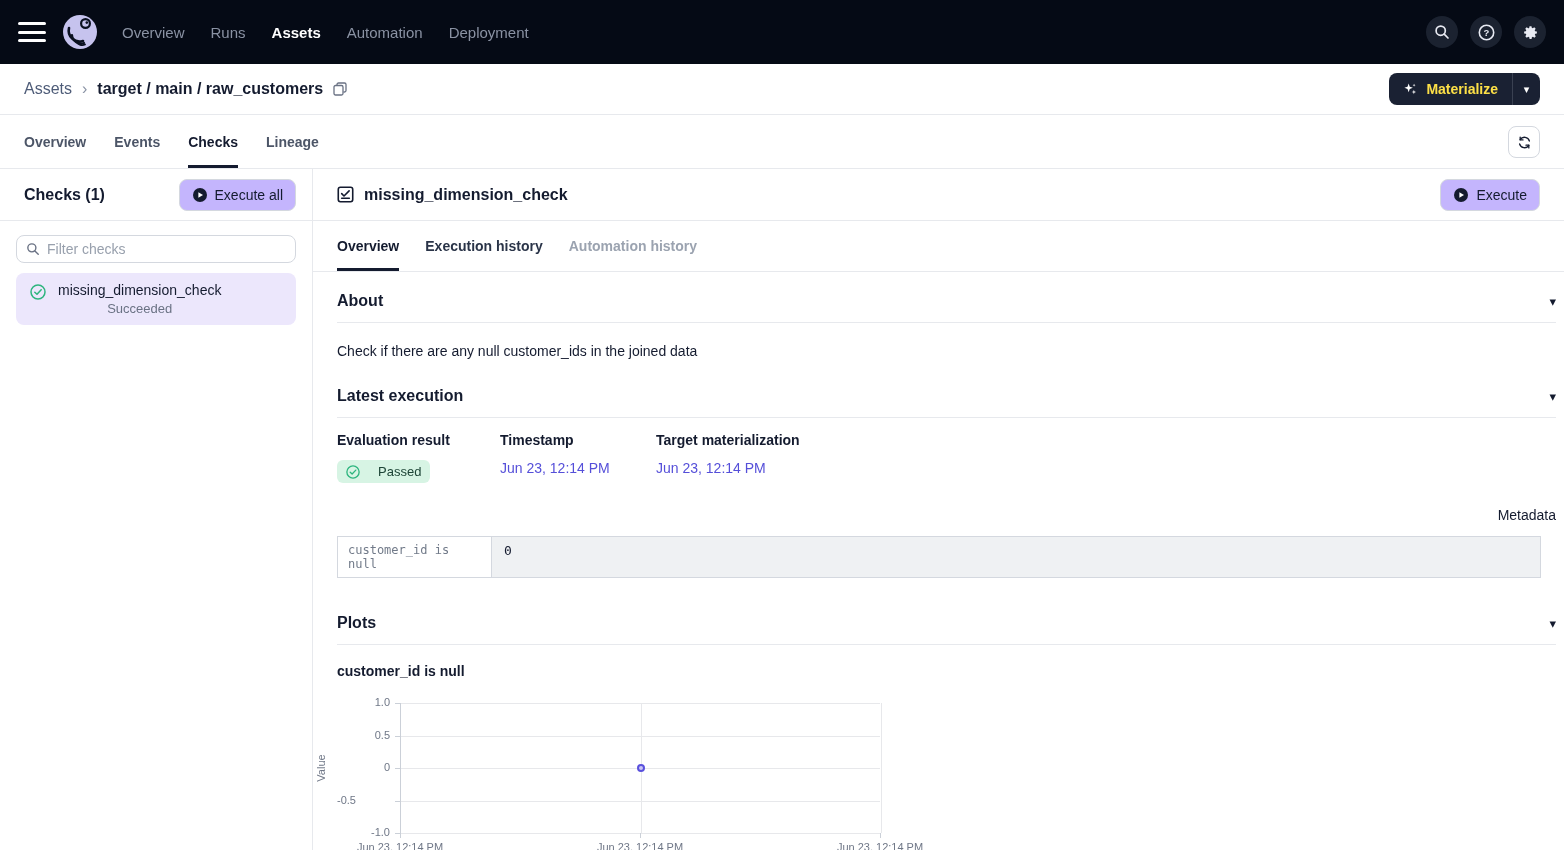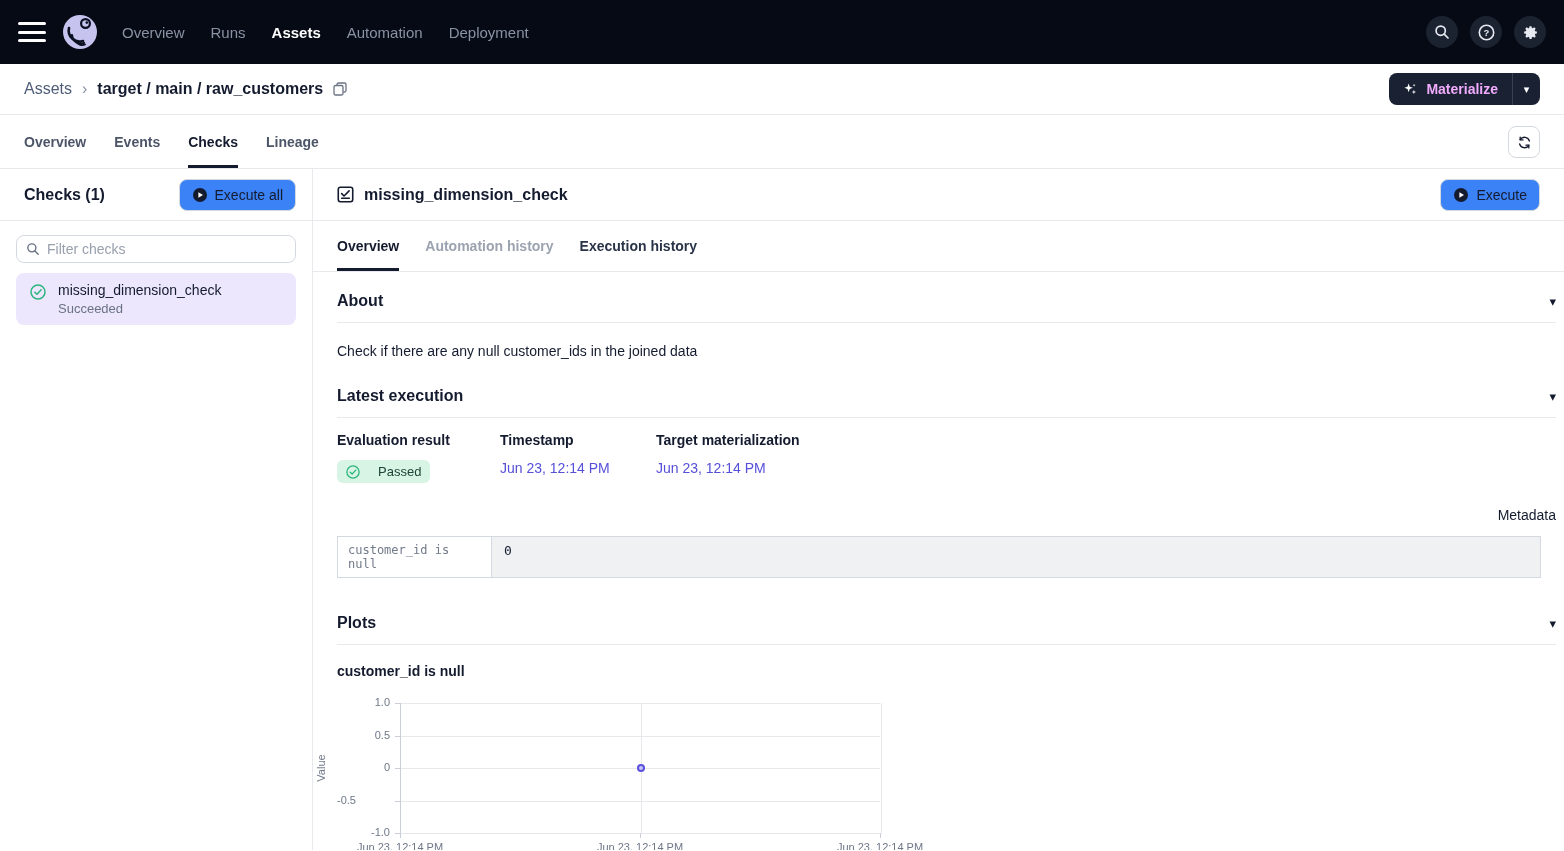--- a/index.html
+++ b/index.html
@@ -17,48 +17,48 @@
   .nav-right { margin-left:auto; display:flex; gap:12px; }
   .nav-icon-btn { width:32px; height:32px; border-radius:50%; background:#1B2230; display:flex; align-items:center; justify-content:center; cursor:pointer; }
 
   
   .crumb-row { height:51px; display:flex; align-items:center; padding:0 24px; border-bottom:1px solid #E7E9ED; }
   .crumb-root { font-size:16px; color:#4E5C78; cursor:pointer; }
   .crumb-sep { color:#8A93A5; margin:0 10px; font-size:16px; }
   .crumb-path { font-size:16px; font-weight:700; color:#141B2F; }
   .copy-btn { margin-left:10px; cursor:pointer; display:flex; align-items:center; }
   .materialize-wrap { margin-left:auto; display:flex; }
-  .btn-materialize { background:#1A2133; color:#f0abfc; border:none; height:32px; display:flex; align-items:center; gap:8px;
+  .btn-materialize { background:#1A2133; color:#fde047; border:none; height:32px; display:flex; align-items:center; gap:8px;
       padding:0 14px; font-size:14px; font-weight:600; border-radius:8px 0 0 8px; cursor:pointer; font-family:inherit; }
   .btn-materialize-caret { background:#1A2133; color:#fff; width:28px; height:32px; border:none; border-left:1px solid #3A4152;
       border-radius:0 8px 8px 0; cursor:pointer; font-size:11px; }
 
   
   .asset-tabs-row { height:54px; display:flex; align-items:center; padding:0 24px; border-bottom:1px solid #E7E9ED; position:relative; }
   .asset-tabs { display:flex; gap:28px; height:100%; }
   .a-tab { font-size:14px; font-weight:600; color:#4C5567; display:flex; align-items:center; height:100%; position:relative; cursor:pointer; }
   .a-tab.active { color:#141B2F; }
   .a-tab.active::after { content:""; position:absolute; left:0; right:0; bottom:0; height:3px; background:#141B2F; }
   .refresh-btn { position:absolute; right:24px; top:11px; width:32px; height:32px; border:1px solid #D4D8DF; border-radius:8px;
       background:#fff; display:flex; align-items:center; justify-content:center; cursor:pointer; }
 
   
   .body-wrap { display:flex; height:681px; }
   .left-panel { width:313px; flex:0 0 313px; border-right:1px solid #E7E9ED; }
   .lp-header { height:52px; display:flex; align-items:center; justify-content:space-between; padding:0 16px 0 24px; border-bottom:1px solid #E7E9ED; }
   .lp-title { font-size:16px; font-weight:700; }
-  .btn-outline { background:#3b82f6; border:1px solid #D4D8DF; border-radius:8px; height:32px; display:flex; align-items:center;
+  .btn-outline { background:#c4b5fd; border:1px solid #D4D8DF; border-radius:8px; height:32px; display:flex; align-items:center;
       gap:7px; padding:0 12px; font-size:14px; font-weight:500; color:#141B2F; cursor:pointer; font-family:inherit; }
   .filter-box { margin:14px 16px 10px 16px; height:28px; border:1px solid #D4D8DF; border-radius:8px; display:flex; align-items:center; padding:0 9px; gap:7px; background:#fff; }
   .filter-box input { border:none; outline:none; flex:1; font-size:14px; font-family:inherit; color:#141B2F; background:transparent; }
   .filter-box input::placeholder { color:#98A0AD; }
   .check-item { margin:4px 16px; background:#ECE7FC; border-radius:8px; padding:9px 12px 9px 14px; display:flex; gap:12px; cursor:pointer; }
   .check-item .ci-texts { display:flex; flex-direction:column; gap:3px; }
   .ci-name { font-size:14px; color:#141B2F; }
-  .ci-status { font-size:13px; color:#6A7284; }
+  .ci-status { font-size:13px; color:#6A7284;text-align:center; }
 
   
   .detail { flex:1; display:flex; flex-direction:column; }
   .d-header { height:52px; display:flex; align-items:center; padding:0 24px; border-bottom:1px solid #E7E9ED; }
   .d-title { font-size:16px; font-weight:700; margin-left:10px; }
   .d-header .btn-outline { margin-left:auto; }
   .d-tabs { height:51px; display:flex; gap:26px; padding:0 24px; border-bottom:1px solid #E7E9ED; }
   .d-tab { font-size:14px; font-weight:600; color:#2A3448; display:flex; align-items:center; position:relative; cursor:pointer; }
   .d-tab.active { color:#141B2F; }
   .d-tab.active::after { content:""; position:absolute; left:0; right:0; bottom:0; height:3px; background:#141B2F; }
@@ -227,22 +227,22 @@
         <svg width="16" height="16" viewBox="0 0 16 16">
           <circle cx="8" cy="8" r="7" fill="#141B2F"></circle>
           <path d="M6.4 5.2 11 8l-4.6 2.8z" fill="#fff"></path>
         </svg>
         <span>Execute</span>
       </button>
     </div>
 
     <div class="d-tabs">
       <div class="d-tab active">Overview</div>
+      <div class="d-tab">Execution history</div>
       <div class="d-tab disabled">Automation history</div>
-      <div class="d-tab">Execution history</div>
     </div>
 
     <div class="d-content">
 
       <div class="section-head">
         <span class="section-title">About</span>
         <span class="collapse-caret">▾</span>
       </div>
       <div class="about-text">Check if there are any null customer_ids in the joined data</div>
 

